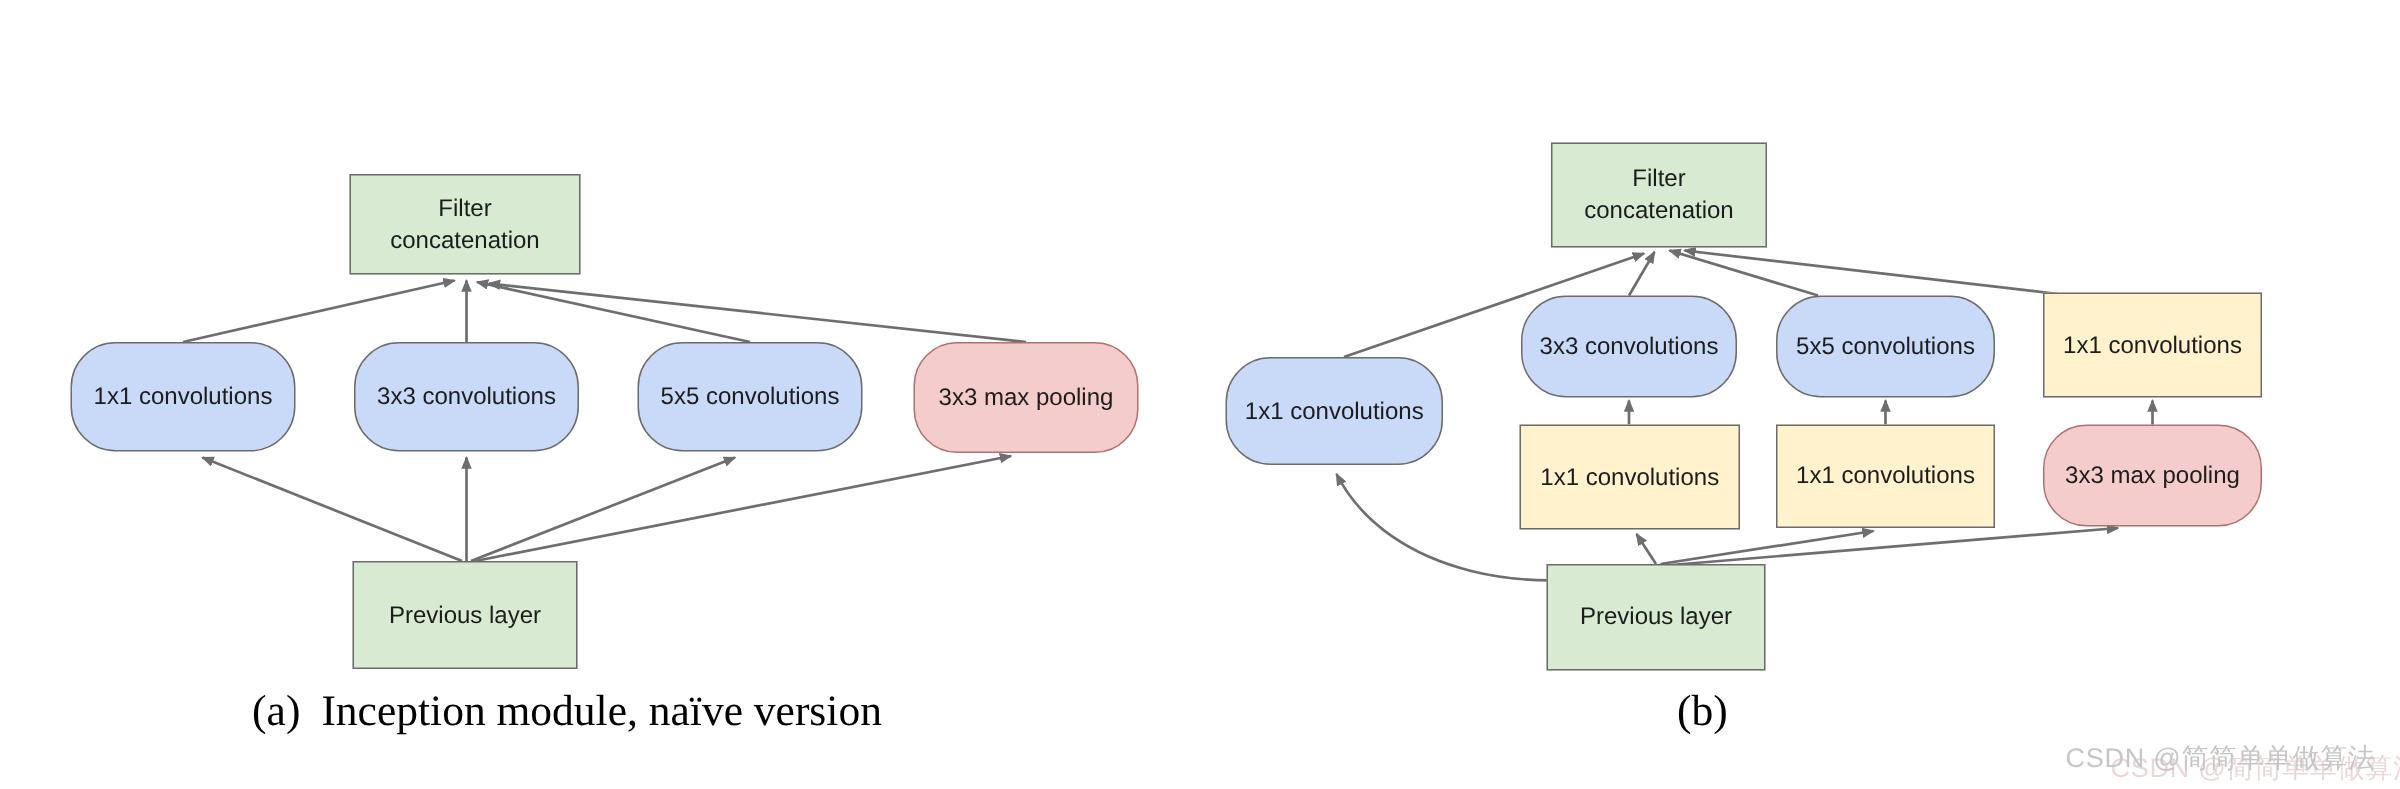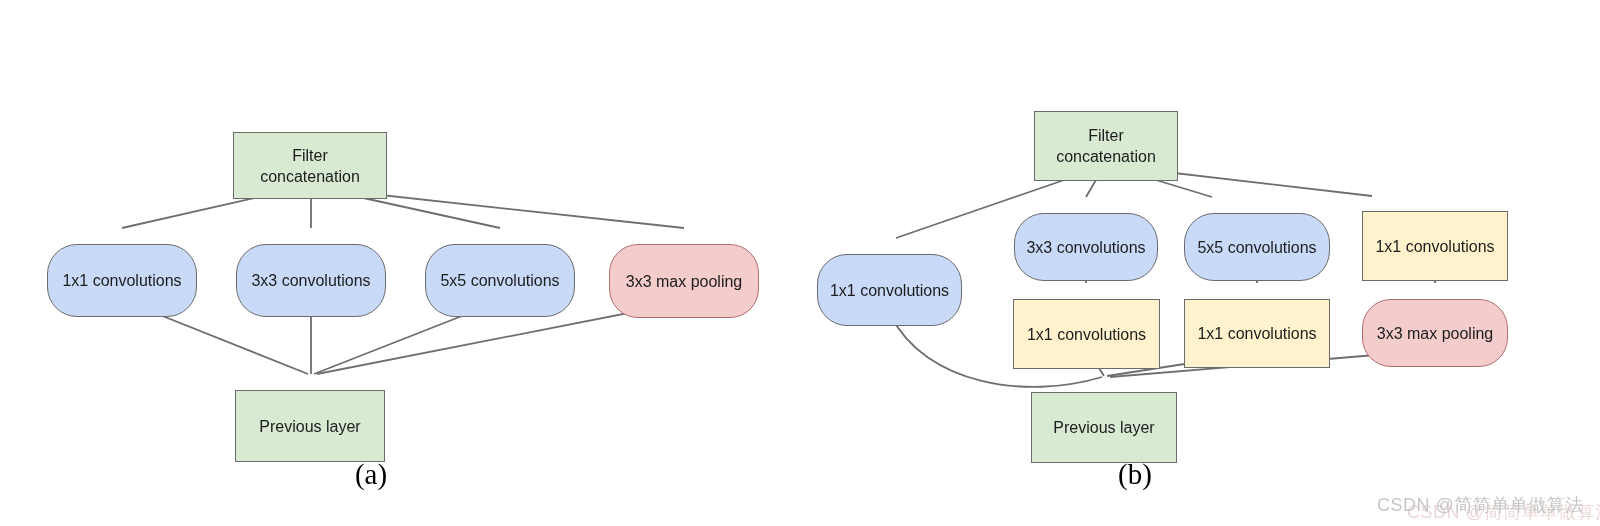--- a/index.html
+++ b/index.html
@@ -5,21 +5,21 @@
   html,body{margin:0;padding:0;background:#ffffff;}
   .canvas{
     position:relative;width:1600px;height:526px;background:#ffffff;overflow:hidden;
     font-family:"Liberation Sans", sans-serif;
   }
   .arrows{position:absolute;left:0;top:0;width:1600px;height:526px;pointer-events:none;}
   .box{
     position:absolute;box-sizing:border-box;
     display:flex;align-items:center;justify-content:center;text-align:center;
     border:1.6px solid var(--box-border,#6b6b6b);
-    font-size:16px;line-height:21px;color:#1c1c1c;margin-top:16px;
+    font-size:16px;line-height:21px;color:#1c1c1c;
   }
   .green{background:var(--green-fill,#d9ead3);}
   .blue{background:var(--blue-fill,#c9daf8);border-radius:30px;}
   .yellow{background:var(--yellow-fill,#fff2cc);}
   .pink{background:var(--pink-fill,#f4cccc);border-color:var(--pink-border,#b06f6f);border-radius:29px;}
   .caption{
     position:absolute;display:flex;justify-content:center;align-items:baseline;
     font-family:"Liberation Serif", serif;font-size:29px;color:#000;
   }
   .caption .pref{margin-right:14px;}
@@ -82,20 +82,21 @@
       <span>5x5 convolutions</span>
     </div>
     <div class="box pink" style="left:609px;top:228px;width:150px;height:74px">
       <span>3x3 max pooling</span>
     </div>
     <div class="box green" style="left:235px;top:374px;width:150px;height:72px">
       <span>Previous layer</span>
     </div>
     <div class="caption" style="left:28px;top:458px;width:700px">
       <span class="pref">(a)</span>
+      <span>Inception module, naïve version</span>
     </div>
   </div>
 
   <div>
     <div class="box green" style="left:1034px;top:95px;width:144px;height:70px">
       <span style="max-width:110px">Filter concatenation</span>
     </div>
     <div class="box blue" style="left:817px;top:238px;width:145px;height:72px">
       <span>1x1 convolutions</span>
     </div>

